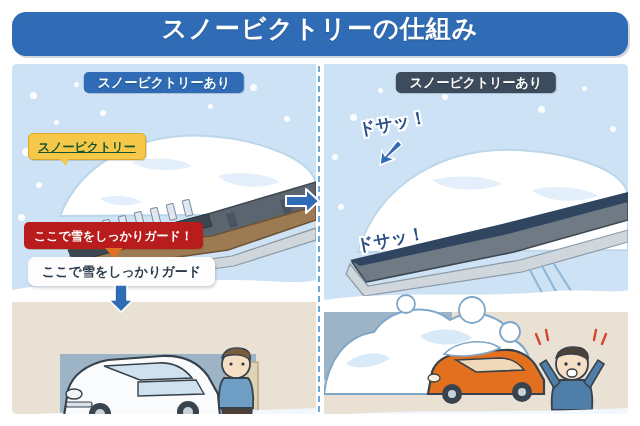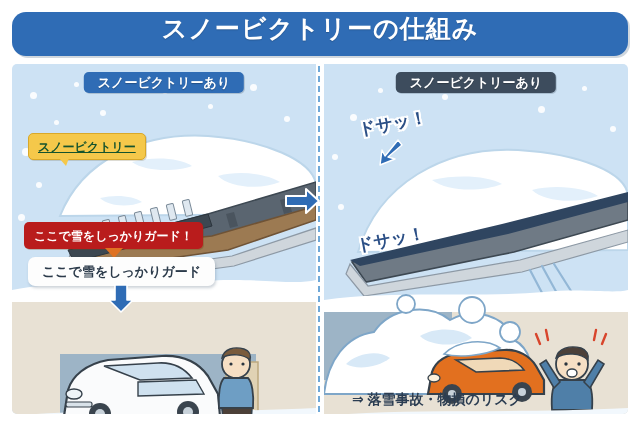--- a/index.html
+++ b/index.html
@@ -251,23 +251,20 @@
     <span>ここで雪をしっかりガード！</span>
   </div>
 
   <div class="lbl-white">
     <span>ここで雪をしっかりガード</span>
   </div>
 
   <div class="sfx one">ドサッ！</div>
   <div class="sfx two">ドサッ！</div>
 
-  <div class="risk-caption">
-    <span>⇒ 落雪事故・物損のリスク</span>
-  </div>
 
   <div class="arrow-mid">
     <svg width="34" height="26" viewBox="0 0 34 26">
       <path d="M0,8 L20,8 L20,1 L33,13 L20,25 L20,18 L0,18 Z" fill="#2f6cb5" stroke="#ffffff" stroke-width="2" stroke-linejoin="round"></path>
     </svg>
   </div>
 
   <div class="arrow-down">
     <svg width="26" height="28" viewBox="0 0 26 28">
       <path d="M7,0 L19,0 L19,15 L25,15 L13,27 L1,15 L7,15 Z" fill="#2f6cb5" stroke="#ffffff" stroke-width="1.6" stroke-linejoin="round"></path>

